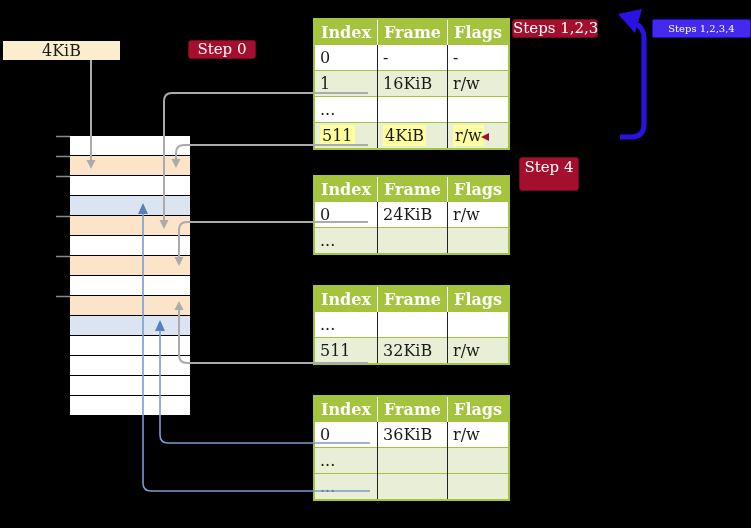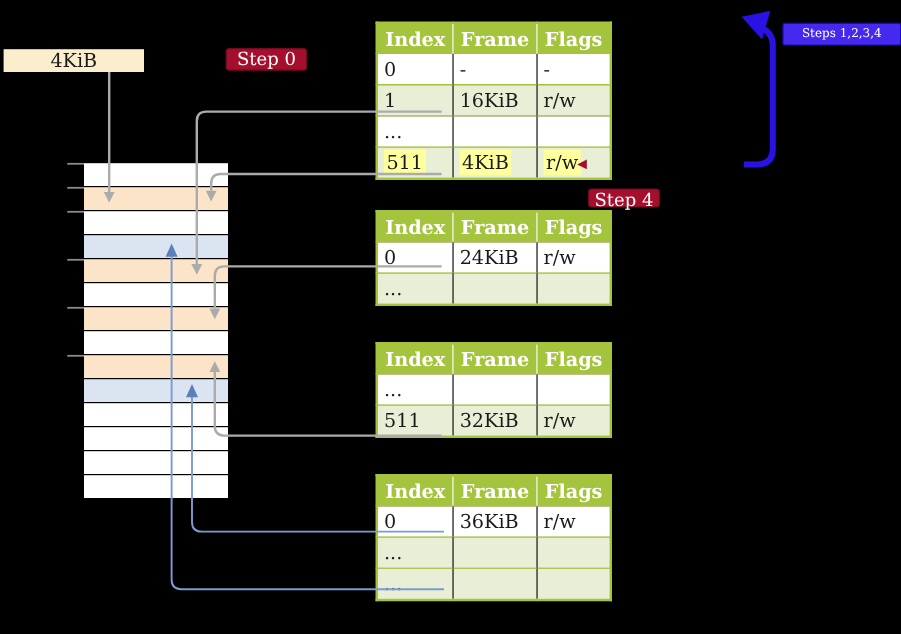--- a/index.html
+++ b/index.html
@@ -14,41 +14,41 @@
   .size-label {
     left:3px; top:41px; width:117px; height:19px; line-height:19px;
     background: var(--label-cream); color:#1a1a1a; font-size:16px;
   }
   .step-badge {
     background: var(--step-red); color:#fff; font-size:15px;
     border:1px solid #6f0a1f; border-radius:3px; box-sizing:border-box;
   }
   .step0   { left:188px; top:40px;  width:68px; height:19px; line-height:17px; }
   .steps123{ left:512px; top:19px;  width:86px; height:19px; line-height:17px; }
-  .step4   { left:490px; top:157px; width:60px; height:16px; line-height:18px; }
+  .step4   { left:519px; top:157px; width:60px; height:34px; line-height:18px; }
   .steps1234 {
     left:652px; top:19px; width:99px; height:19px; line-height:17px;
     background: var(--steps-blue); color:#fff; font-size:10px;
     border:1px solid #1c0bba; border-radius:2px; box-sizing:border-box;
   }
   
   #memory-column {
     position:absolute; left:70px; top:136px; width:120px;
     display:flex; flex-direction:column; gap:1px; background:#000;
     z-index:1;
   }
   .mrow { height:19px; }
   .mrow.plain  { background: var(--memory-white); }
   .mrow.frame  { background: var(--frame-peach); }
   .mrow.target { background: var(--frame-blue); }
   
   .ptable {
     position:absolute; left:313px; border-collapse:collapse;
     border:2px solid var(--table-header-green);
-    background:#701a75; color:#1a1a1a; font-size:16px; z-index:2;
+    background:#c4b5fd; color:#1a1a1a; font-size:16px; z-index:2;
   }
   .ptable th {
     background: var(--table-header-green); color:#fff; font-weight:bold;
     text-align:left; padding:0 6px; height:24px; font-size:16px;
     border-left:1px solid #fff;
   }
   .ptable th:first-child { border-left:none; }
   .ptable th:nth-child(1) { width:41px; }
   .ptable th:nth-child(2) { width:49px;margin-top:41px; }
   .ptable th:nth-child(3) { width:40px;margin-left:36px; }
@@ -74,20 +74,21 @@
   .tick { stroke: var(--tick-gray); stroke-width:1.5; }
   .red-marker { fill: var(--step-red); stroke:none; }
 </style>
 </head>
 <body>
 
 <div id="canvas">
 
   <div class="label-box size-label">4KiB</div>
   <div class="label-box step-badge step0">Step 0</div>
+  <div class="label-box step-badge steps123">Steps 1,2,3</div>
   <div class="label-box steps1234">Steps 1,2,3,4</div>
   <div class="label-box step-badge step4">Step 4</div>
 
   <div id="memory-column">
       <div class="mrow plain"></div>
       <div class="mrow frame"></div>
       <div class="mrow plain"></div>
       <div class="mrow target"></div>
       <div class="mrow frame"></div>
       <div class="mrow plain"></div>

